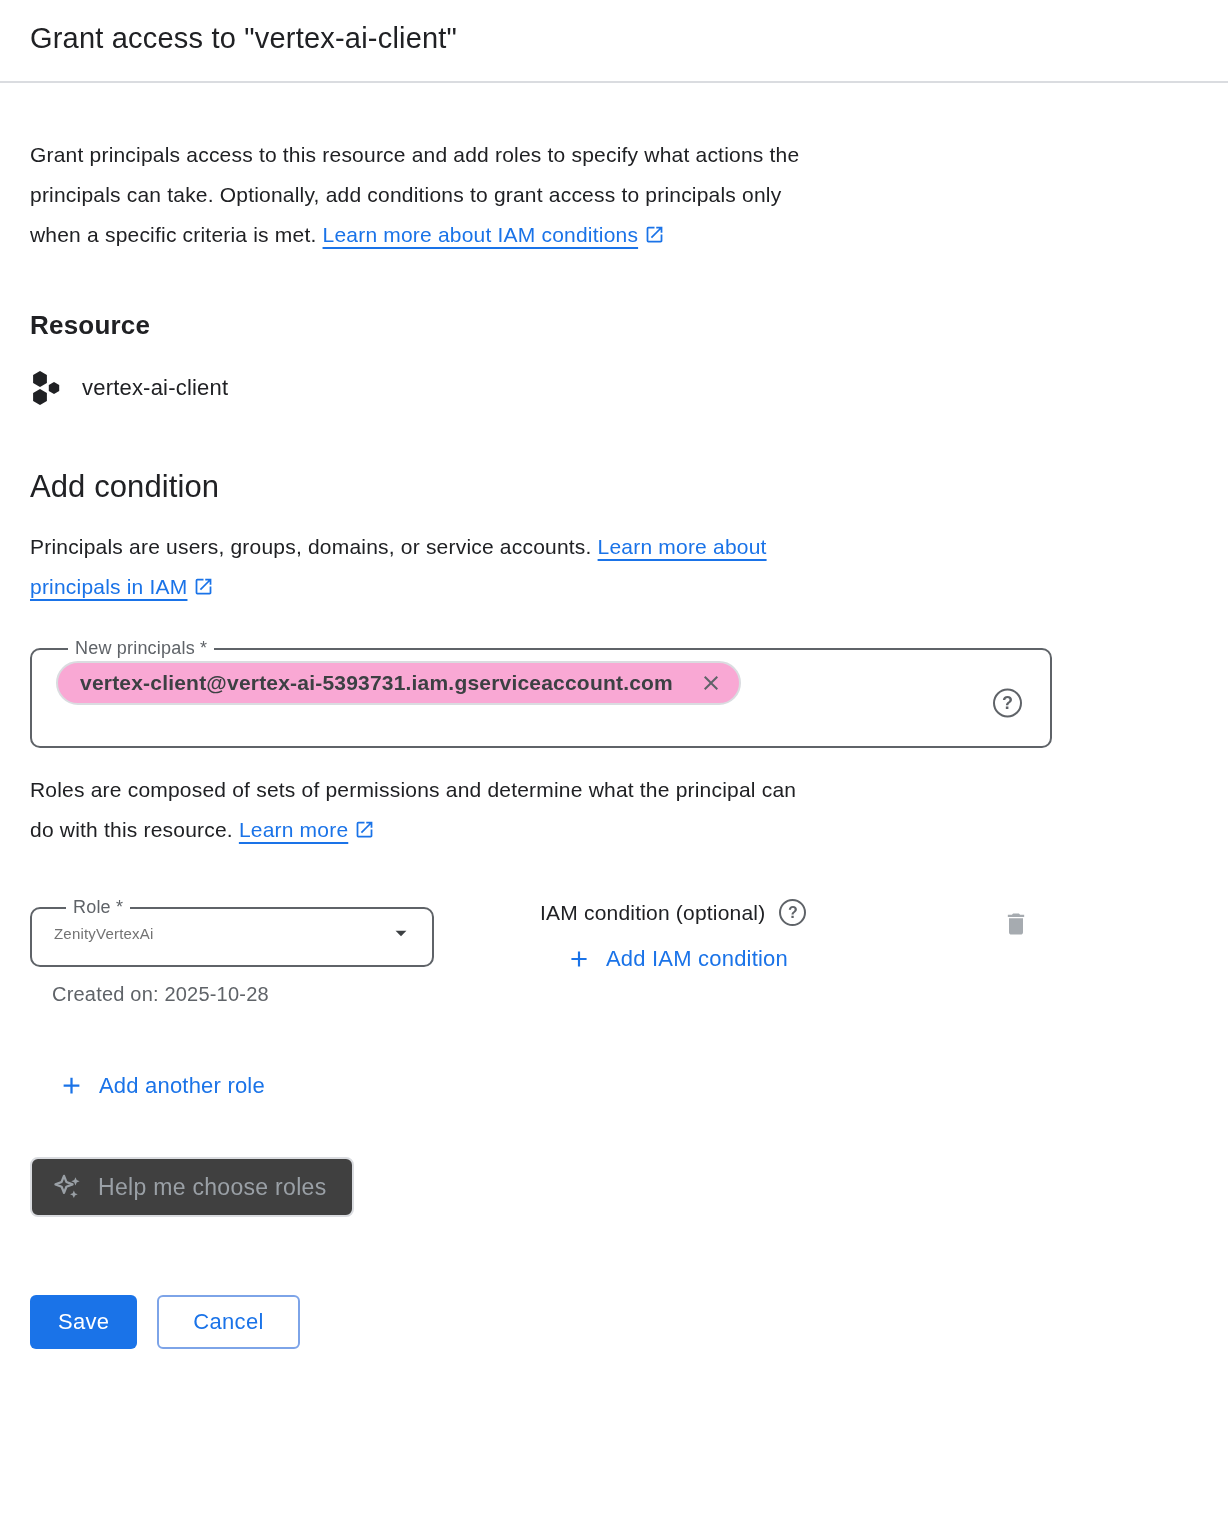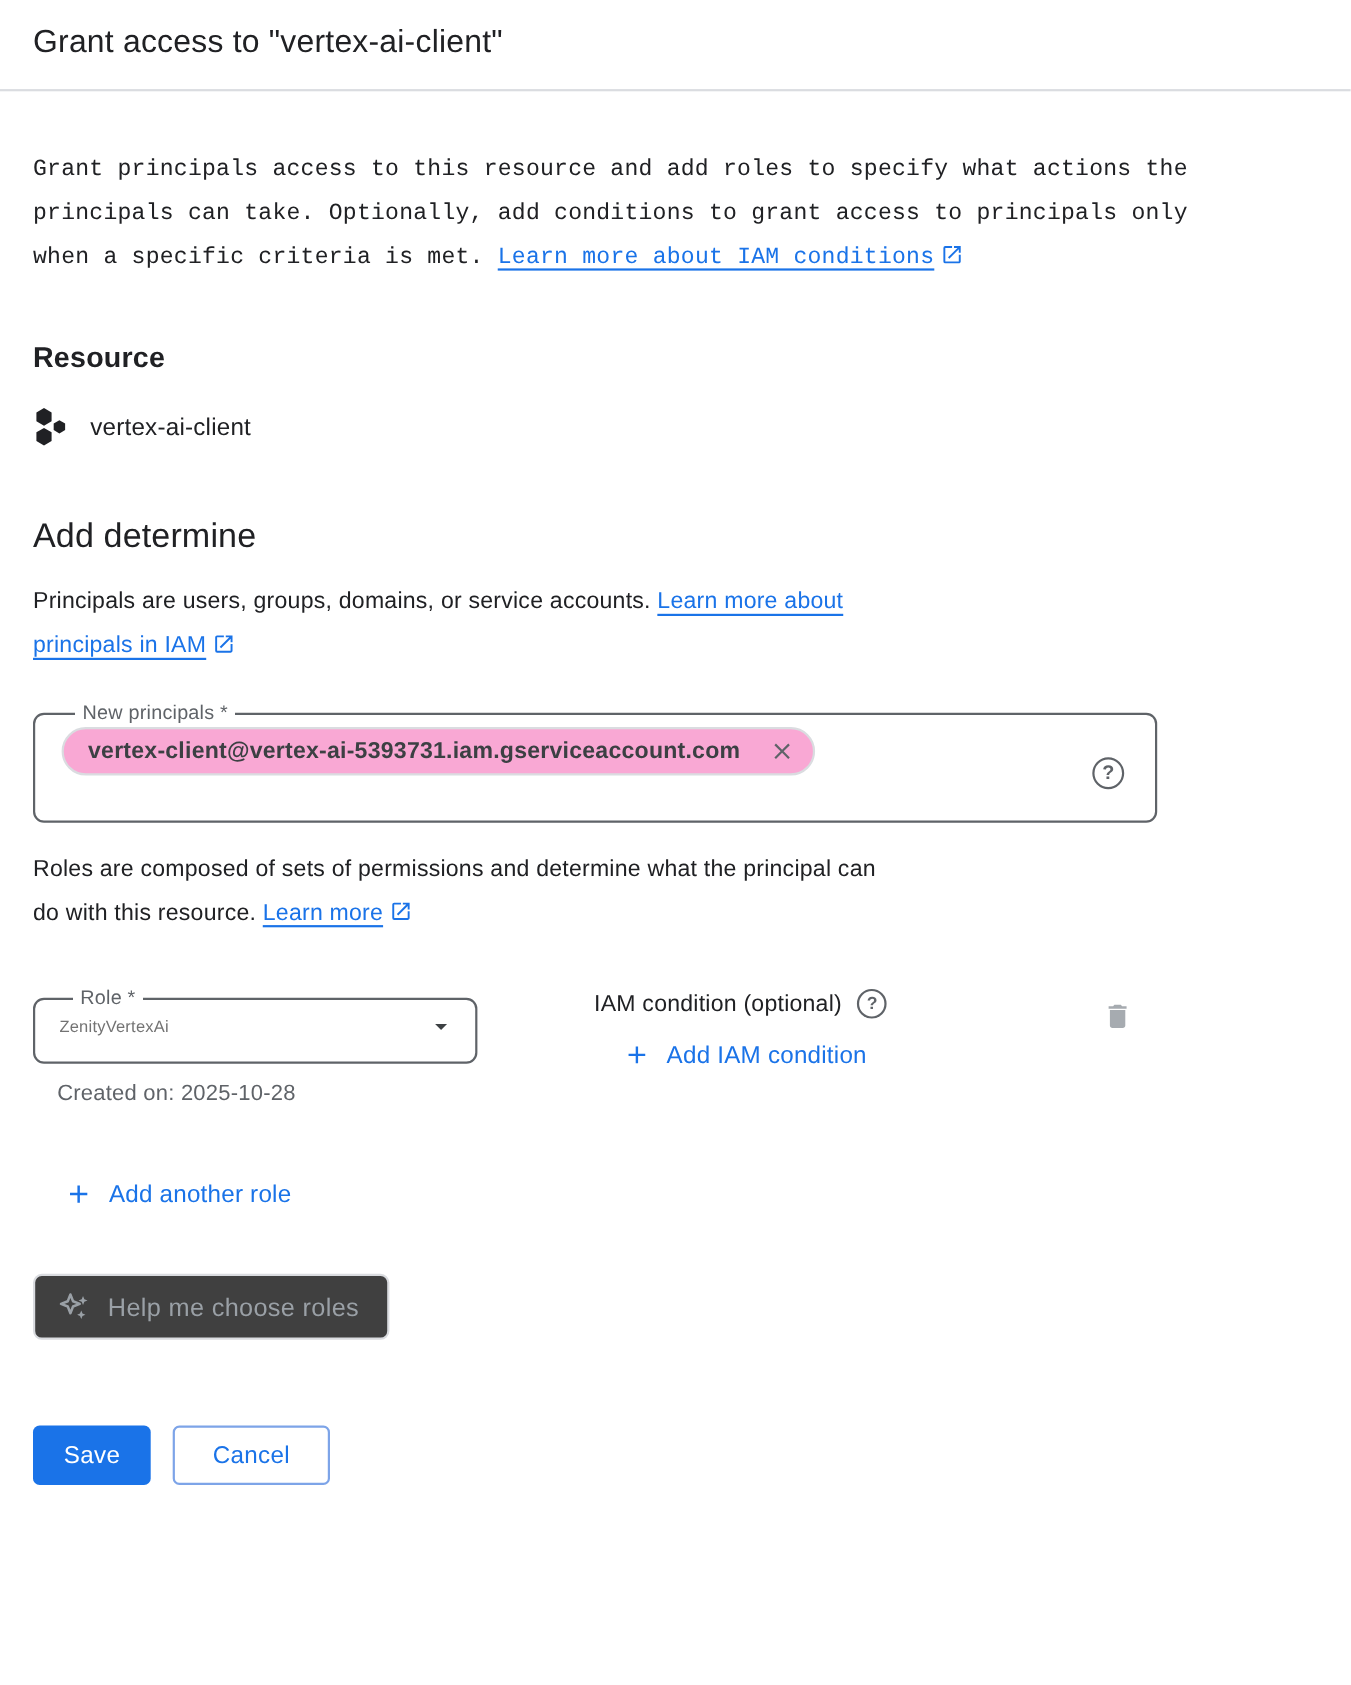--- a/index.html
+++ b/index.html
@@ -27,21 +27,21 @@
     margin: 26px -30px 0 -30px;
   }
 
   
   .body-text {
     font-size: 21px;
     line-height: 40px;
     color: #202124;
     letter-spacing: 0.2px;
   }
-  .intro { margin-top: 52px; font-family: Liberation Mono, monospace; }
+  .intro { margin-top: 52px; }
   .link {
     color: #1a73e8;
     text-decoration: underline;
     text-underline-offset: 5px;
     cursor: pointer;
   }
   .ext-icon { display: inline-block; vertical-align: -3px; margin-left: 6px; }
 
   
   .section-heading-sm {
@@ -256,21 +256,21 @@
     <span style="display:flex;">
       <svg width="32" height="38" viewBox="0 0 30 38">
         <polygon fill="#202124" points="9,2 15.9,6 15.9,14 9,18 2.1,14 2.1,6"></polygon>
         <polygon fill="#202124" points="9,20 15.9,24 15.9,32 9,36 2.1,32 2.1,24"></polygon>
         <polygon fill="#202124" points="23,13 28.2,16 28.2,22 23,25 17.8,22 17.8,16"></polygon>
       </svg>
     </span>
     <span class="resource-name">vertex-ai-client</span>
   </div>
 
-  <h2 class="section-heading-lg">Add determine</h2>
+  <h2 class="section-heading-lg">Add condition</h2>
   <div class="body-text section-desc">
     <div>
       <span>Principals are users, groups, domains, or service accounts.</span>
       <span class="link">Learn more about</span>
     </div>
     <div>
       <span class="link">principals in IAM</span><span class="ext-icon"><svg width="21" height="21" viewBox="0 0 24 24">
             <path fill="#1a73e8" d="M19 19H5V5h7V3H5a2 2 0 0 0-2 2v14a2 2 0 0 0 2 2h14c1.1 0 2-.9 2-2v-7h-2v7zM14 3v2h3.59l-9.83 9.83 1.41 1.41L19 6.41V10h2V3h-7z"></path>
           </svg></span>
     </div>

